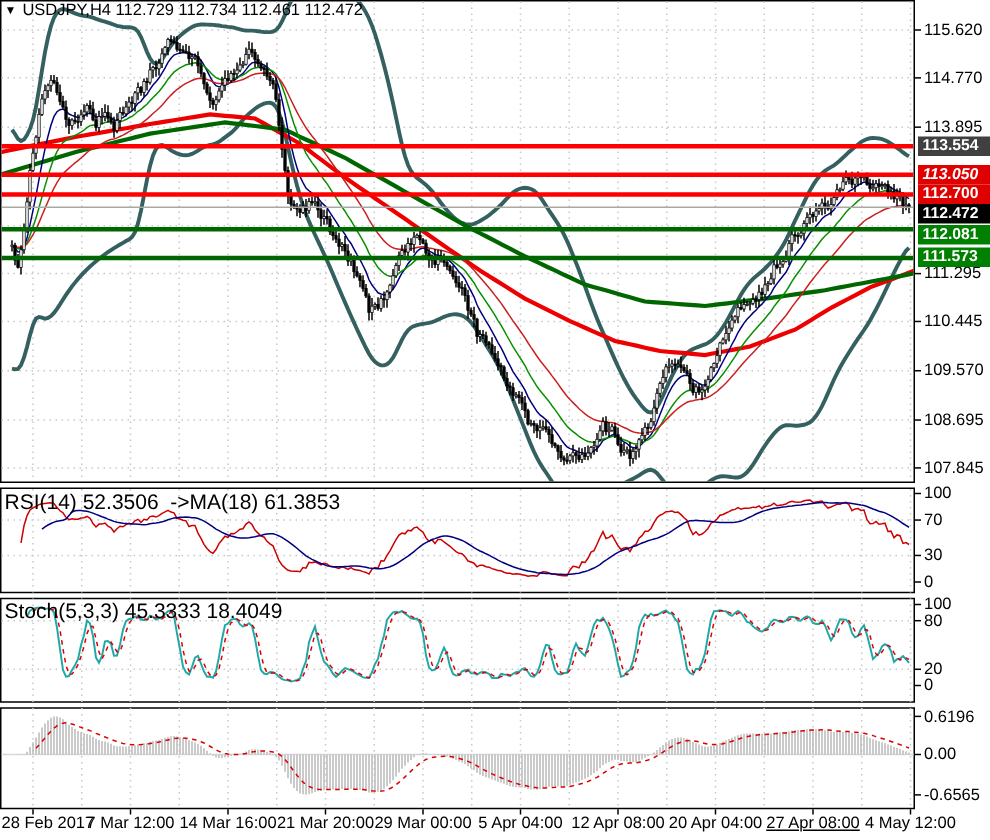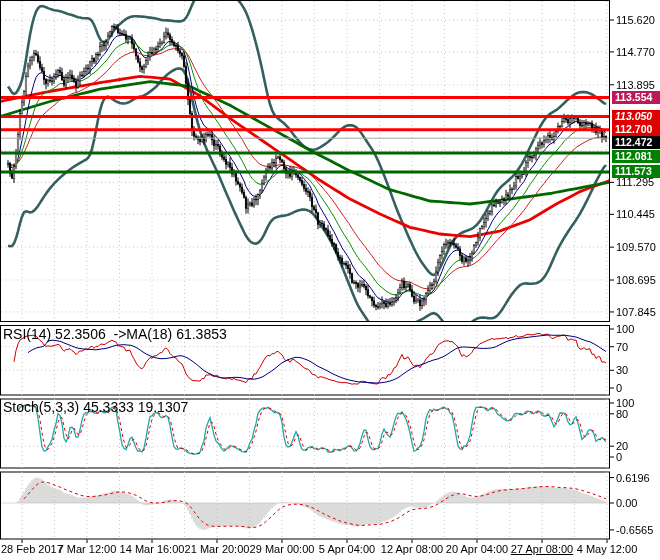--- a/index.html
+++ b/index.html
@@ -1059,32 +1059,33 @@
       <line x1="598" y1="503" x2="598" y2="498.63327203415366" stroke="#b8b8b8" stroke-width="1"></line>
       <line x1="600" y1="503" x2="600" y2="499.24005337210707" stroke="#b8b8b8" stroke-width="1"></line>
       <line x1="602" y1="503" x2="602" y2="500.2026101434983" stroke="#b8b8b8" stroke-width="1"></line>
       <line x1="604" y1="503" x2="604" y2="500.9484927162875" stroke="#b8b8b8" stroke-width="1"></line>
       <line x1="606" y1="503" x2="606" y2="501.67111268699404" stroke="#b8b8b8" stroke-width="1"></line>
       <path d="M24.0 498.8L26.0 496.7L28.0 494.4L30.0 492.0L32.0 489.6L34.0 487.4L36.0 485.4L38.0 483.9L40.0 482.8L42.0 482.1L44.0 481.9L46.0 482.2L48.0 482.7L50.0 483.3L52.0 484.1L54.0 484.9L56.0 485.7L58.0 486.4L60.0 487.1L62.0 487.9L64.0 488.9L66.0 489.7L68.0 490.6L70.0 491.3L72.0 492.1L74.0 492.8L76.0 493.7L78.0 494.4L80.0 495.1L82.0 495.6L84.0 496.0L86.0 496.3L88.0 496.5L90.0 496.5L92.0 496.5L94.0 496.4L96.0 496.2L98.0 496.0L100.0 495.7L102.0 495.4L104.0 495.0L106.0 494.7L108.0 494.3L110.0 493.8L112.0 493.3L114.0 492.8L116.0 492.4L118.0 492.1L120.0 492.0L122.0 492.0L124.0 492.1L126.0 492.4L128.0 492.8L130.0 493.2L132.0 493.8L134.0 494.5L136.0 495.3L138.0 496.3L140.0 497.5L142.0 498.7L144.0 499.9L146.0 500.9L148.0 501.7L150.0 502.3L152.0 502.7L154.0 502.9L156.0 503.0L158.0 503.0L160.0 502.9L162.0 502.6L164.0 502.3L166.0 501.9L168.0 501.4L170.0 501.0L172.0 500.8L174.0 500.7L176.0 500.6L178.0 500.8L180.0 501.0L182.0 501.4L184.0 501.9L186.0 502.8L188.0 504.3L190.0 506.3L192.0 508.8L194.0 511.5L196.0 514.3L198.0 516.9L200.0 519.3L202.0 521.4L204.0 523.1L206.0 524.3L208.0 525.2L210.0 525.8L212.0 526.1L214.0 526.3L216.0 526.4L218.0 526.4L220.0 526.4L222.0 526.3L224.0 526.3L226.0 526.3L228.0 526.3L230.0 526.2L232.0 526.2L234.0 526.1L236.0 526.1L238.0 526.2L240.0 526.3L242.0 526.4L244.0 526.6L246.0 526.9L248.0 527.2L250.0 527.4L252.0 527.5L254.0 527.4L256.0 527.1L258.0 526.5L260.0 525.7L262.0 524.6L264.0 523.2L266.0 521.6L268.0 519.7L270.0 517.9L272.0 516.0L274.0 514.1L276.0 512.2L278.0 510.5L280.0 508.8L282.0 507.4L284.0 506.3L286.0 505.6L288.0 505.0L290.0 504.7L292.0 504.5L294.0 504.3L296.0 504.2L298.0 504.2L300.0 504.4L302.0 504.7L304.0 505.1L306.0 505.6L308.0 506.1L310.0 506.8L312.0 507.6L314.0 508.5L316.0 509.5L318.0 510.6L320.0 511.8L322.0 512.9L324.0 513.9L326.0 514.9L328.0 515.9L330.0 516.8L332.0 517.7L334.0 518.5L336.0 519.3L338.0 520.1L340.0 520.9L342.0 521.6L344.0 522.2L346.0 522.8L348.0 523.2L350.0 523.6L352.0 524.1L354.0 524.5L356.0 524.9L358.0 525.2L360.0 525.4L362.0 525.4L364.0 525.3L366.0 525.1L368.0 525.0L370.0 524.9L372.0 524.7L374.0 524.7L376.0 524.6L378.0 524.5L380.0 524.3L382.0 523.9L384.0 523.4L386.0 522.9L388.0 522.4L390.0 521.7L392.0 521.0L394.0 520.1L396.0 519.2L398.0 518.2L400.0 517.0L402.0 515.6L404.0 514.3L406.0 513.0L408.0 511.8L410.0 510.8L412.0 510.0L414.0 509.4L416.0 509.1L418.0 508.8L420.0 508.7L422.0 508.6L424.0 508.5L426.0 508.2L428.0 507.9L430.0 507.3L432.0 506.7L434.0 506.0L436.0 505.1L438.0 503.9L440.0 502.6L442.0 501.4L444.0 500.1L446.0 498.8L448.0 497.6L450.0 496.5L452.0 495.5L454.0 494.8L456.0 494.2L458.0 493.8L460.0 493.7L462.0 493.9L464.0 494.2L466.0 494.6L468.0 495.1L470.0 495.6L472.0 496.1L474.0 496.3L476.0 496.4L478.0 496.4L480.0 496.2L482.0 495.8L484.0 495.3L486.0 494.8L488.0 494.2L490.0 493.6L492.0 492.9L494.0 492.2L496.0 491.6L498.0 491.1L500.0 490.7L502.0 490.4L504.0 490.1L506.0 489.9L508.0 489.8L510.0 489.6L512.0 489.5L514.0 489.4L516.0 489.2L518.0 489.0L520.0 488.9L522.0 488.7L524.0 488.6L526.0 488.4L528.0 488.1L530.0 487.8L532.0 487.6L534.0 487.4L536.0 487.2L538.0 487.0L540.0 486.8L542.0 486.7L544.0 486.6L546.0 486.6L548.0 486.5L550.0 486.6L552.0 486.7L554.0 486.9L556.0 487.1L558.0 487.3L560.0 487.5L562.0 487.6L564.0 487.6L566.0 487.7L568.0 487.9L570.0 488.1L572.0 488.3L574.0 488.6L576.0 488.9L578.0 489.3L580.0 489.8L582.0 490.4L584.0 491.1L586.0 491.7L588.0 492.3L590.0 492.9L592.0 493.6L594.0 494.3L596.0 495.0L598.0 495.7L600.0 496.4L602.0 497.2L604.0 497.9L606.0 498.7" fill="none" stroke="#dd0000" stroke-width="1" stroke-dasharray="3,3"></path>
       <line x1="610" y1="477.5964" x2="614" y2="477.5964" stroke="#000"></line>
       <line x1="610" y1="503" x2="614" y2="503" stroke="#000"></line>
       <line x1="610" y1="529.9165" x2="614" y2="529.9165" stroke="#000"></line>
     </svg>
+  <div class="ttl"><span class="dd">▼</span><span>USDJPY,H4 112.729 112.734 112.461 112.472</span></div>
   <div class="indlbl" style="top:326px">RSI(14) 52.3506  -&gt;MA(18) 61.3853</div>
-  <div class="indlbl" style="top:399px">Stoch(5,3,3) 45.3333 19.1307</div>
+  <div class="indlbl" style="top:399px">Stoch(5,3,3) 45.3333 18.4049</div>
   <div id="labels">
       <div class="plabel" style="top: 14px;">115.620</div>
       <div class="plabel" style="top: 45.9165px;">114.770</div>
       <div class="plabel" style="top: 78.7717px;">113.895</div>
       <div class="plabel" style="top: 176.399px;">111.295</div>
       <div class="plabel" style="top: 208.315px;">110.445</div>
       <div class="plabel" style="top: 241.17px;">109.570</div>
       <div class="plabel" style="top: 274.026px;">108.695</div>
       <div class="plabel" style="top: 305.942px;">107.845</div>
-      <div class="badge" style="top: 91.0758px; background: #be185d;">113.554</div>
+      <div class="badge" style="top: 91.0758px; background: #404040;">113.554</div>
       <div class="badge" style="top: 110px; background: rgb(224, 0, 0); font-style: italic;">113.050</div>
       <div class="badge" style="top: 123.2px; background: rgb(224, 0, 0);">112.700</div>
       <div class="badge" style="top: 136.4px; background: rgb(0, 0, 0);">112.472</div>
       <div class="badge" style="top: 149.6px; background: rgb(0, 128, 0);">112.081</div>
       <div class="badge" style="top: 165.46px; background: rgb(0, 128, 0);">111.573</div>
       <div class="tlabel" style="left: 1px;">28 Feb 2017</div>
       <div class="tlabel" style="left: 87px; transform: translateX(-50%);">7 Mar 12:00</div>
       <div class="tlabel" style="left: 152px; transform: translateX(-50%);">14 Mar 16:00</div>
       <div class="tlabel" style="left: 217px; transform: translateX(-50%);">21 Mar 20:00</div>
       <div class="tlabel" style="left: 282px; transform: translateX(-50%);">29 Mar 00:00</div>

